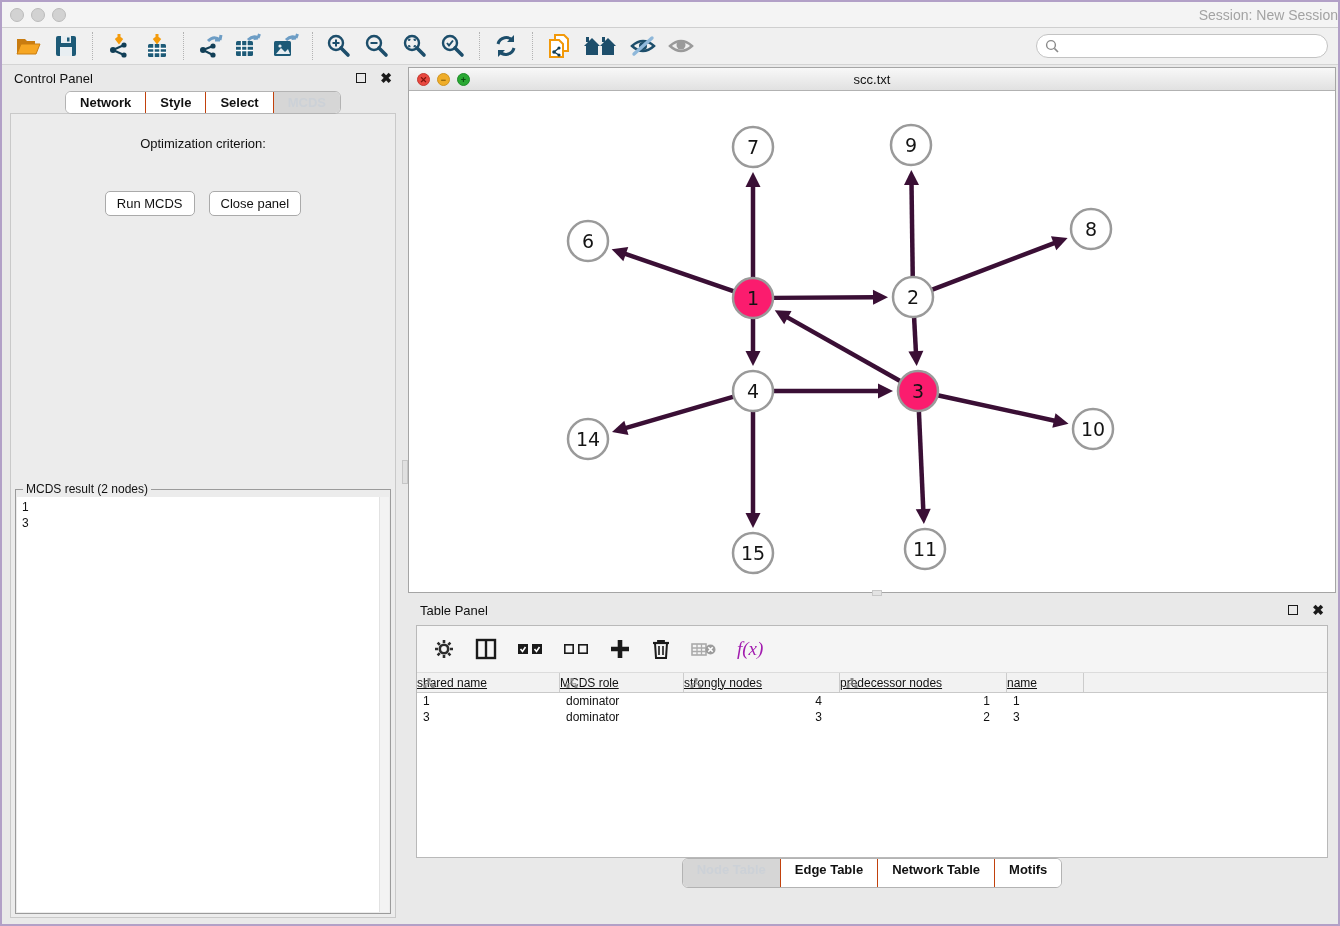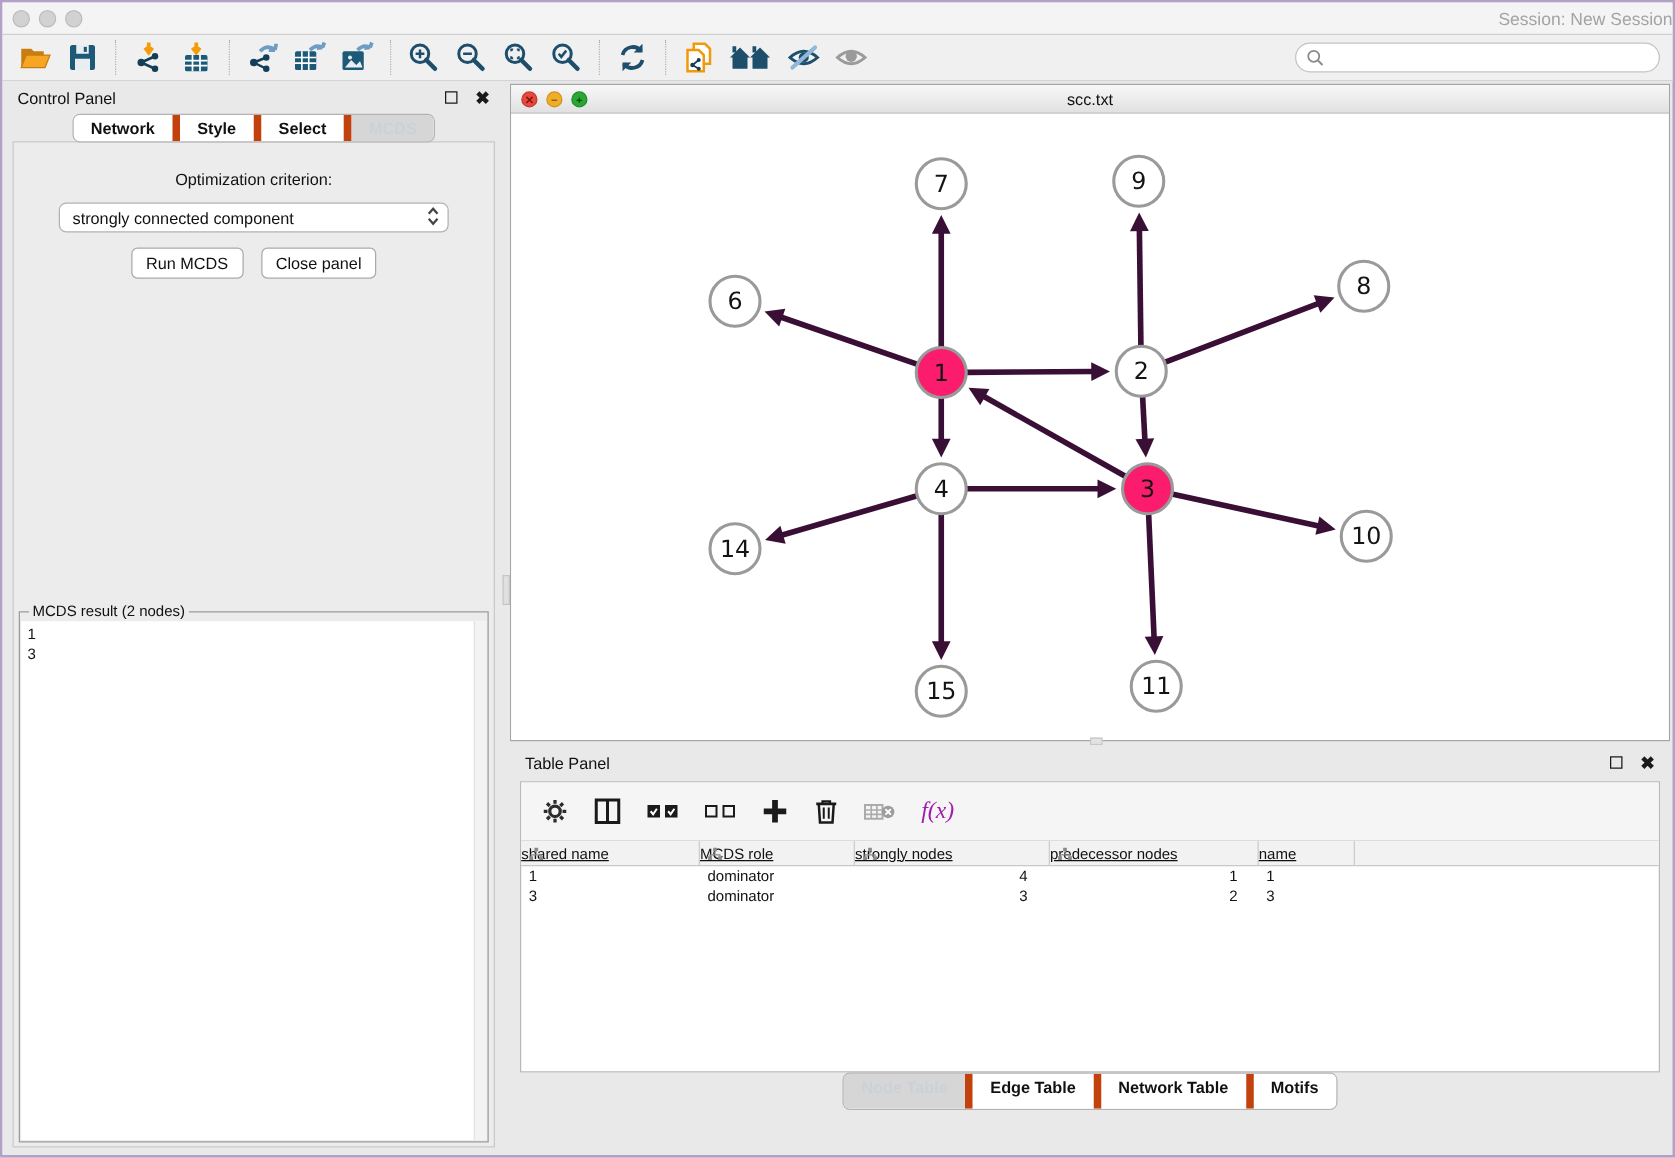--- a/index.html
+++ b/index.html
@@ -25,25 +25,25 @@
   .content { flex:1; display:flex; position:relative; }
 
   
   .cpanel { width:402px; display:flex; flex-direction:column; background:#e9e9e9; }
   .p-header { height:26px; display:flex; align-items:center; padding:0 12px; font-size:13px; color:#111; }
   .p-hicons { margin-left:auto; display:flex; gap:14px; align-items:center; }
   .float-box { width:10px; height:10px; border:1.5px solid #1a1a1a; }
   .close-x { font-size:14px; font-weight:700; color:#1a1a1a; line-height:10px; }
   .tabsrow { display:flex; justify-content:center; position:relative; z-index:2; margin-bottom:-1px; }
   .tabgroup { display:inline-flex; border:1px solid #b3b3b3; border-radius:6px; overflow:hidden; background:#fff; }
-  .tab { padding:3px 14px; font-size:13px; font-weight:600; color:#111; background:#fff; border-left:6px solid #c2410c; white-space:nowrap; }
+  .tab { padding:3px 14px; font-size:13px; font-weight:600; color:#111; background:#fff; border-left:1px solid #c2410c; white-space:nowrap; }
   .tab:first-child { border-left:none; }
   .tab.active { background:#d6d6d6; color:#ccd1d7; }
   .cp-card { margin:0 8px 6px 8px; flex:1; background:#ececec; border:1px solid #c9c9c9; position:relative; display:flex; flex-direction:column; align-items:center; padding-top:22px; }
-  .opt-label { font-size:13px; color:#111; margin-bottom:11px; }
+  .opt-label { font-size:13px; color:#111; margin-bottom:28px; }
   .combo { width:312px; height:24px; background:#fff; border:1px solid #b2b2b2; border-radius:6px; display:flex; align-items:center; padding:0 6px 0 10px; font-size:13px; color:#111; }
   .combo .chev { margin-left:auto; }
   .btnrow { margin-top:12px; display:flex; gap:14px; }
   .pbtn { background:#fff; border:1px solid #aaa; border-radius:5px; padding:4px 11px; font-size:13px; color:#111; }
   .mcds-fs { position:absolute; left:4px; right:4px; top:368px; bottom:3px; border:1px solid #9b9b9b; padding:1px; }
   .mcds-fs legend { font-size:12px; color:#111; margin-left:6px; padding:0 3px; }
   .result-area { position:relative; background:#fff; width:100%; height:100%; }
   .result-text { font-size:12px; line-height:16px; color:#111; padding:2px 5px; white-space:pre; }
   .scroll-track { position:absolute; top:0; right:0; width:10px; height:100%; background:#f3f3f3; border-left:1px solid #e2e2e2; }
 
@@ -253,29 +253,20 @@
       <div class="tabsrow">
         <div class="tabgroup">
             <div class="tab">Network</div>
             <div class="tab">Style</div>
             <div class="tab">Select</div>
             <div class="tab active">MCDS</div>
           </div>
       </div>
       <div class="cp-card">
         <div class="opt-label">Optimization criterion:</div>
-        <div class="combo">
-          <span>strongly connected component</span>
-          <span class="chev">
-            <svg width="11" height="16" viewBox="0 0 11 16">
-                <path d="M2 6 L5.5 2 L9 6" stroke="#444" stroke-width="1.8" fill="none"></path>
-                <path d="M2 10 L5.5 14 L9 10" stroke="#444" stroke-width="1.8" fill="none"></path>
-              </svg>
-          </span>
-        </div>
         <div class="btnrow">
           <button class="pbtn">Run MCDS</button>
           <button class="pbtn">Close panel</button>
         </div>
         <fieldset class="mcds-fs">
           <legend>MCDS result (2 nodes)</legend>
           <div class="result-area">
             <div class="result-text">1
 3</div>
             <div class="scroll-track"></div>

